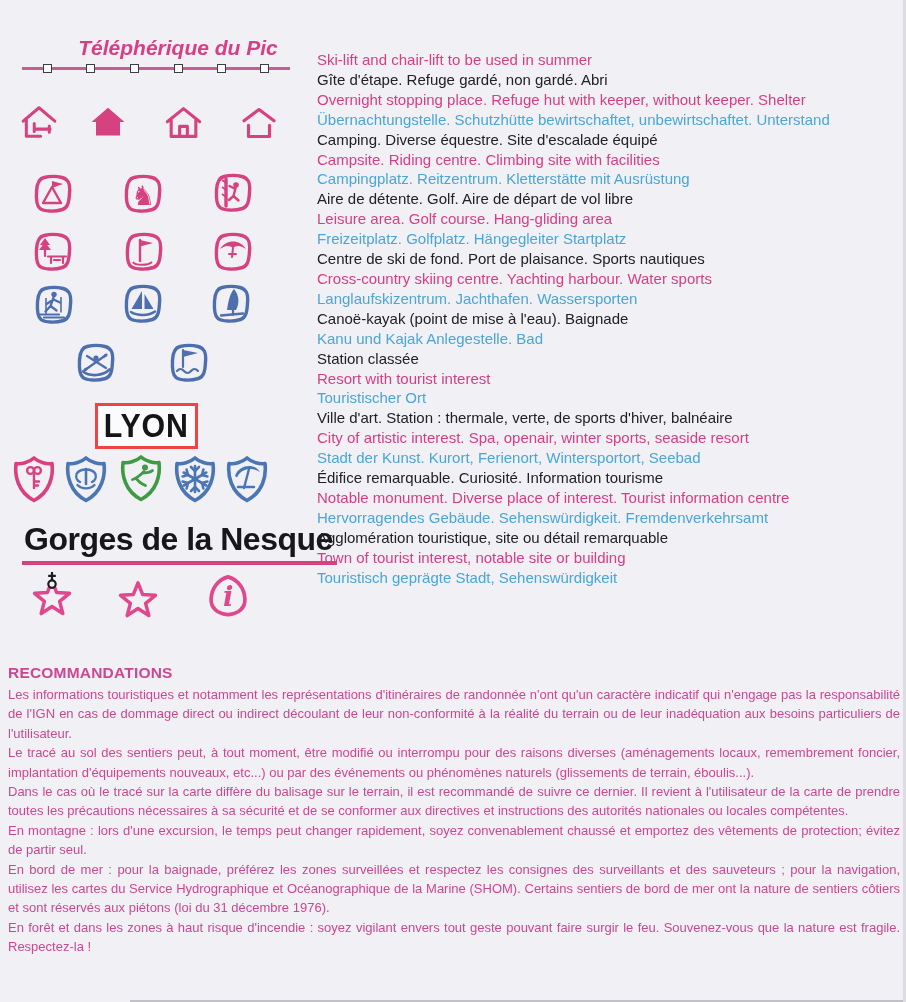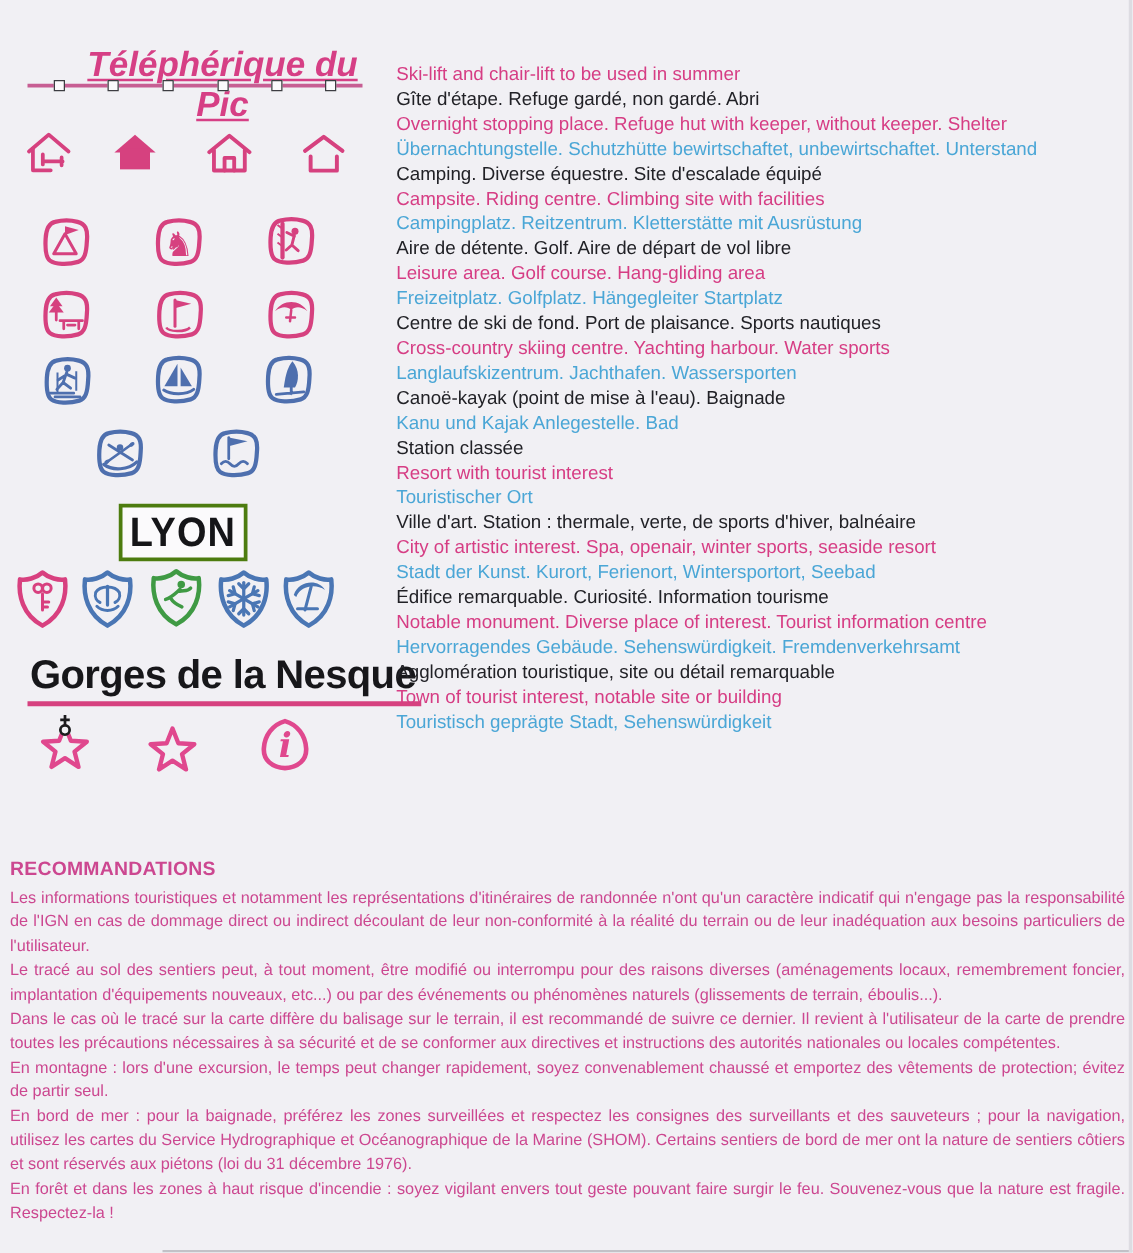--- a/index.html
+++ b/index.html
@@ -5,49 +5,49 @@
   html,body{margin:0;padding:0;}
   body{
     width:906px;height:1002px;position:relative;overflow:hidden;
     background:#f1f0f4;
     font-family:"Liberation Sans", sans-serif;
   }
   .abs{position:absolute;}
   
   .cable-label{
     left:68px;top:36px;width:220px;text-align:center;
-    font-size:28px;font-weight:bold;font-style:italic;color:#d63f85;text-decoration:underline;
+    font-size:21px;font-weight:bold;font-style:italic;color:#d63f85;
   }
   .cable-line{left:22px;top:67px;width:268px;height:3px;background:#c75e93;}
   .cable-line .pylon{
     position:absolute;top:-3px;width:7px;height:7px;background:#fbfafc;
     border:1.6px solid #3d3d42;
   }
   .houses-row svg, .picto svg, .shield svg, .star svg{display:block;}
   .lyon-box{
     left:95px;top:403px;width:97px;height:40px;
-    border:3px solid #4d7c0f;background:#fbfafc;
+    border:3px solid #ef4444;background:#fbfafc;
     display:flex;align-items:center;justify-content:center;
   }
   .lyon-box span{
     font-size:33px;font-weight:bold;color:#151518;letter-spacing:1px;
     transform:scaleX(.92);
   }
   .gorges{
     left:22px;top:521px;
     font-size:32px;font-weight:bold;color:#17171a;
     border-bottom:4px solid #d6417f;padding:0 4px 3px 2px;letter-spacing:-0.5px;
   }
   
   .legend-col{left:317px;top:50px;width:586px;font-size:15px;line-height:19.9px;}
   .legend-col .fr{color:#212126;}
   .legend-col .en{color:#d63d84;}
   .legend-col .de{color:#4aa6d6;}
   
-  .reco{left:8px;top:687px;width:892px;color:#cc4790;}
+  .reco{left:8px;top:664px;width:892px;color:#cc4790;}
   .reco-title{font-size:15.5px;font-weight:bold;margin:0 0 3px 0;letter-spacing:0.2px;}
   .reco p{margin:0;font-size:13px;line-height:19.4px;text-align:justify;}
   .scan-edge{left:130px;bottom:0;width:776px;height:2px;background:#c2c1c7;}
   .right-edge{right:0;top:0;width:3px;height:100%;background:#dddce2;}
 </style>
 </head>
 <body>
 
 <svg width="0" height="0" style="position:absolute">
   <defs>

